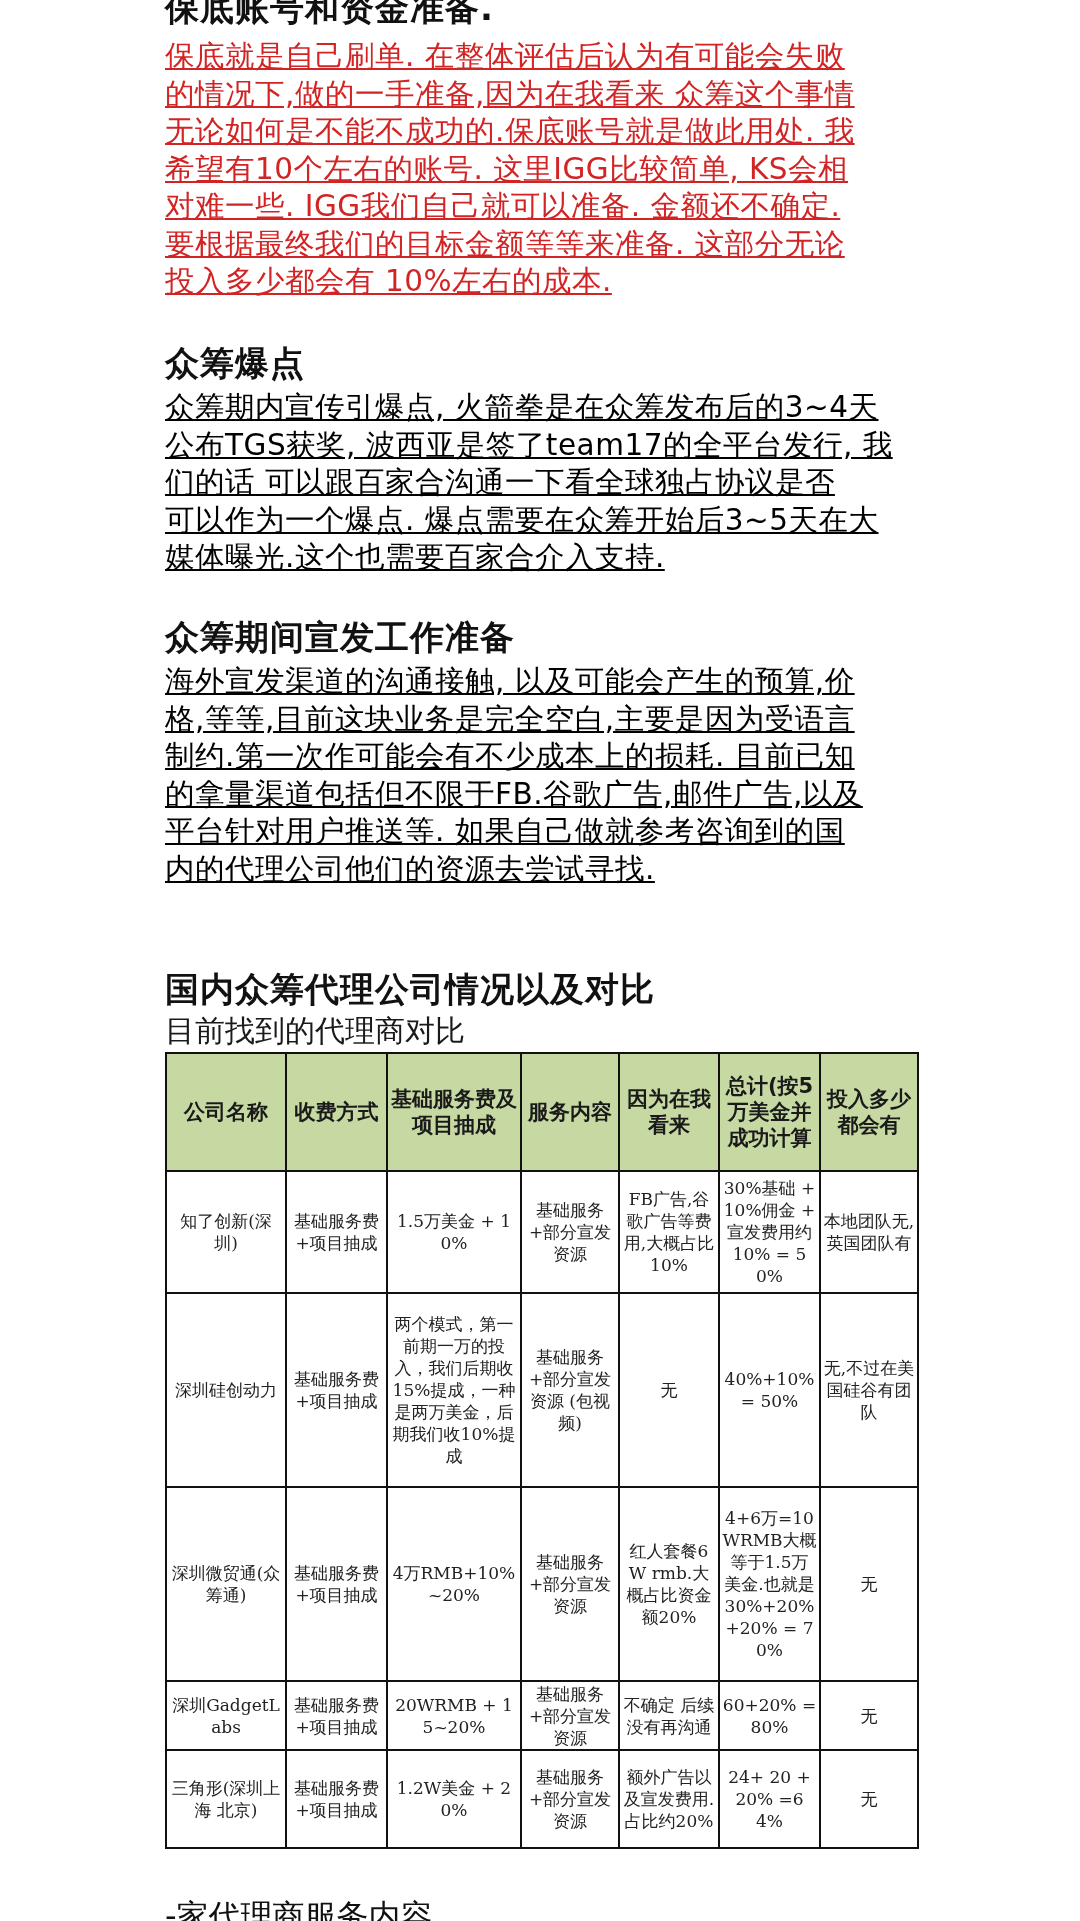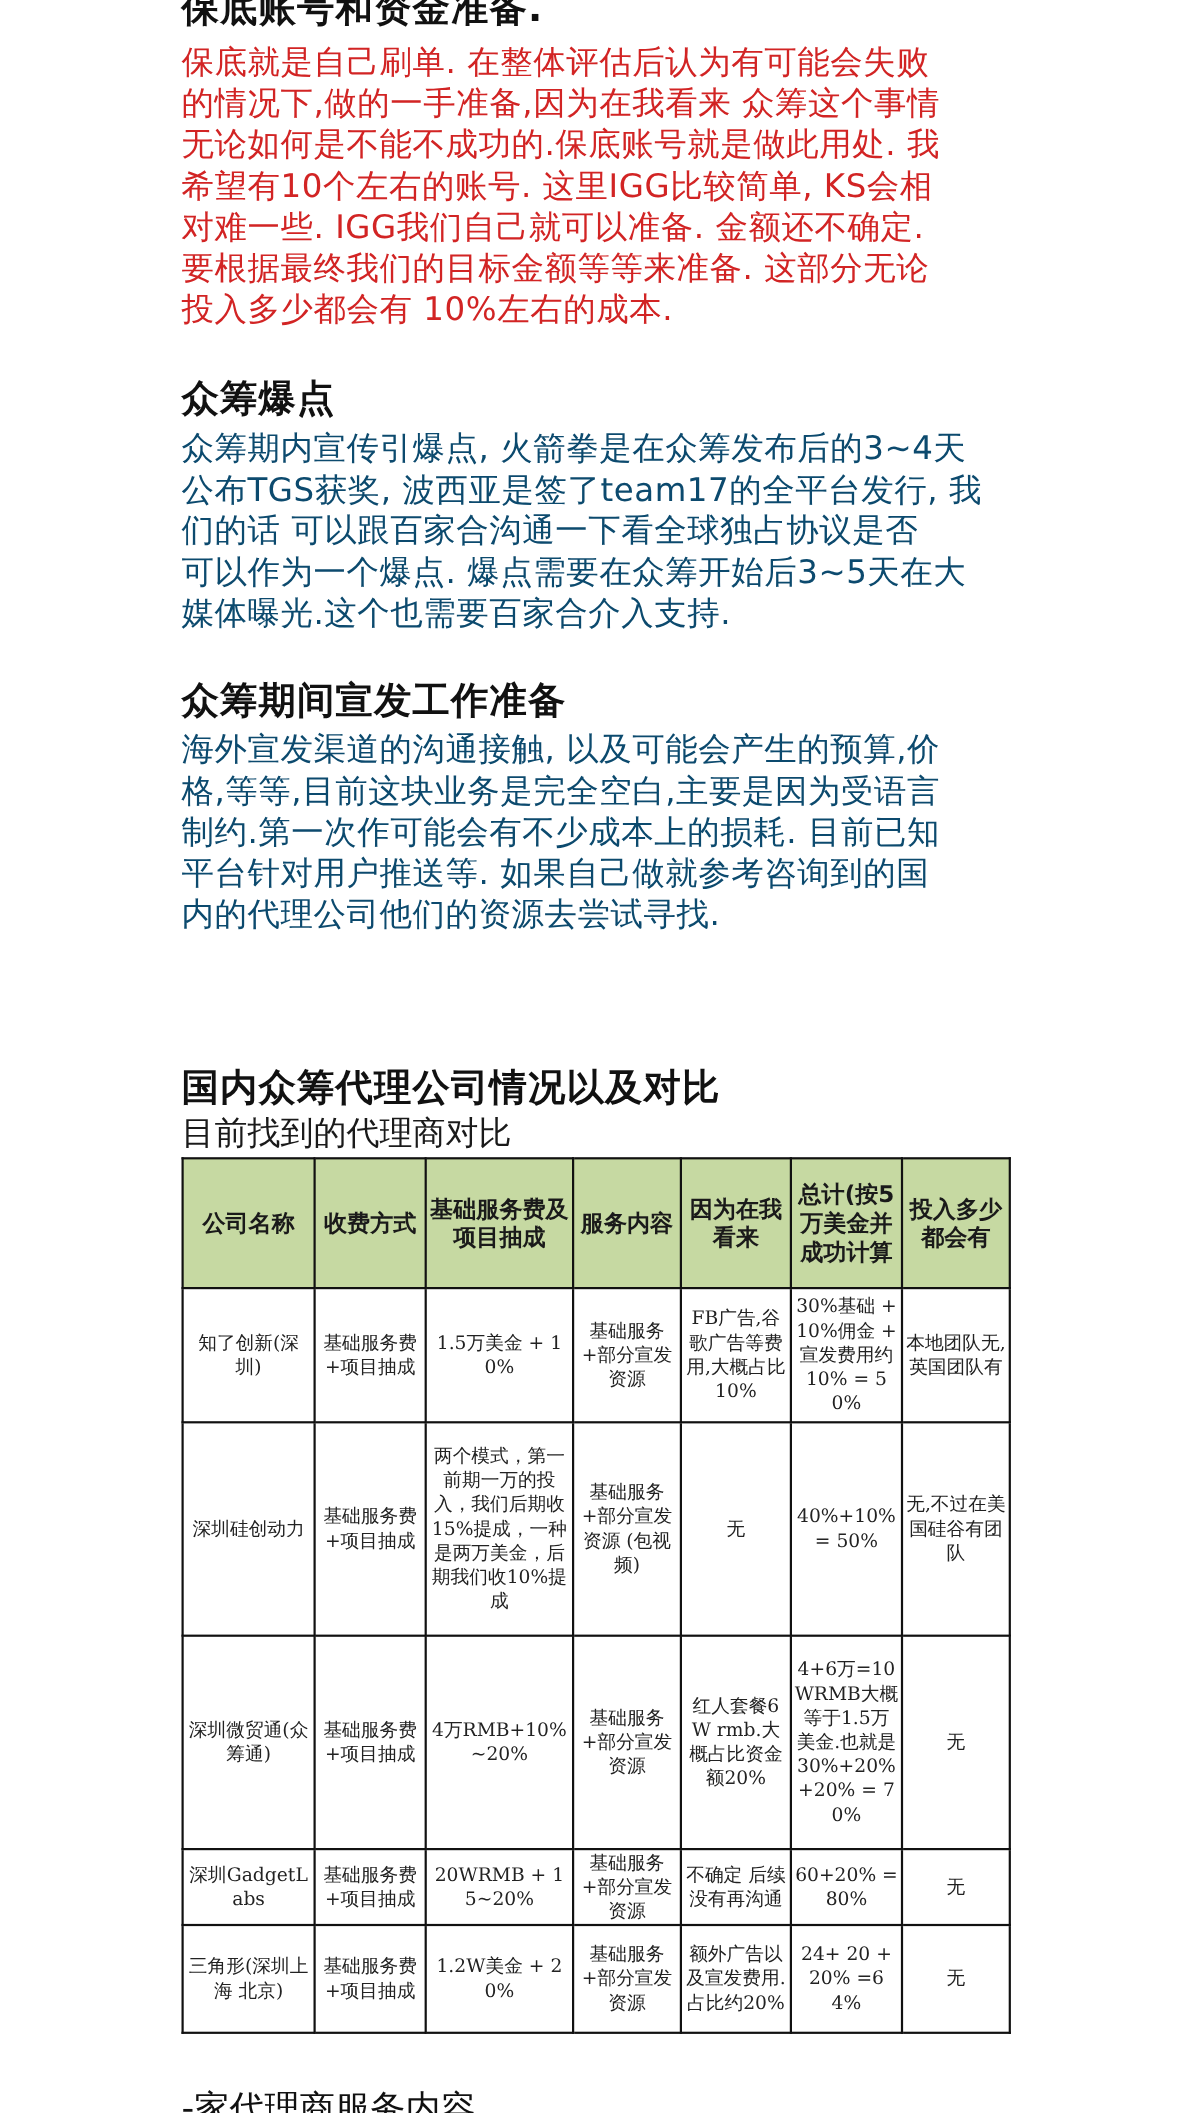--- a/index.html
+++ b/index.html
@@ -11,24 +11,24 @@
     position: relative;
   }
   .page { position: absolute; left: 165px; top: 0; width: 760px; }
   .h {
     position: absolute; left: 0; white-space: nowrap;
     font-weight: bold; font-size: 34px; letter-spacing: 1px; color: #111;
     line-height: 40px;
   }
   .p {
     position: absolute; left: 0; width: 760px;
-    font-size: 29.5px; line-height: 37.5px; color: #0c4a6e;
+    font-size: 29.5px; line-height: 37.5px; color: #000000;
     letter-spacing: 0.5px;
   }
-  .p .ln { display: block; white-space: nowrap; }
+  .p .ln { display: block; white-space: nowrap; text-decoration: underline; }
   .red { color: #d22424; }
   .sub {
     position: absolute; left: 0; white-space: nowrap;
     font-size: 30px; line-height: 36px; color: #1a1a1a;
   }
   table.cmp {
     position: absolute; left: 0; top: 1052px;
     border-collapse: collapse; table-layout: fixed;
     width: 752px;
   }
@@ -74,20 +74,21 @@
     <span class="ln">们的话 可以跟百家合沟通一下看全球独占协议是否</span>
     <span class="ln">可以作为一个爆点. 爆点需要在众筹开始后3~5天在大</span>
     <span class="ln">媒体曝光.这个也需要百家合介入支持.</span>
   </div>
 
   <div class="h" style="top:617px;">众筹期间宣发工作准备</div>
   <div class="p" style="top:663px;">
     <span class="ln">海外宣发渠道的沟通接触, 以及可能会产生的预算,价</span>
     <span class="ln">格,等等,目前这块业务是完全空白,主要是因为受语言</span>
     <span class="ln">制约.第一次作可能会有不少成本上的损耗. 目前已知</span>
+    <span class="ln">的拿量渠道包括但不限于FB.谷歌广告,邮件广告,以及</span>
     <span class="ln">平台针对用户推送等. 如果自己做就参考咨询到的国</span>
     <span class="ln">内的代理公司他们的资源去尝试寻找.</span>
   </div>
 
   <div class="h" style="top:969px;">国内众筹代理公司情况以及对比</div>
   <div class="sub" style="top:1013px;">目前找到的代理商对比</div>
 
   <table class="cmp">
     <colgroup>
       <col style="width:120px">

